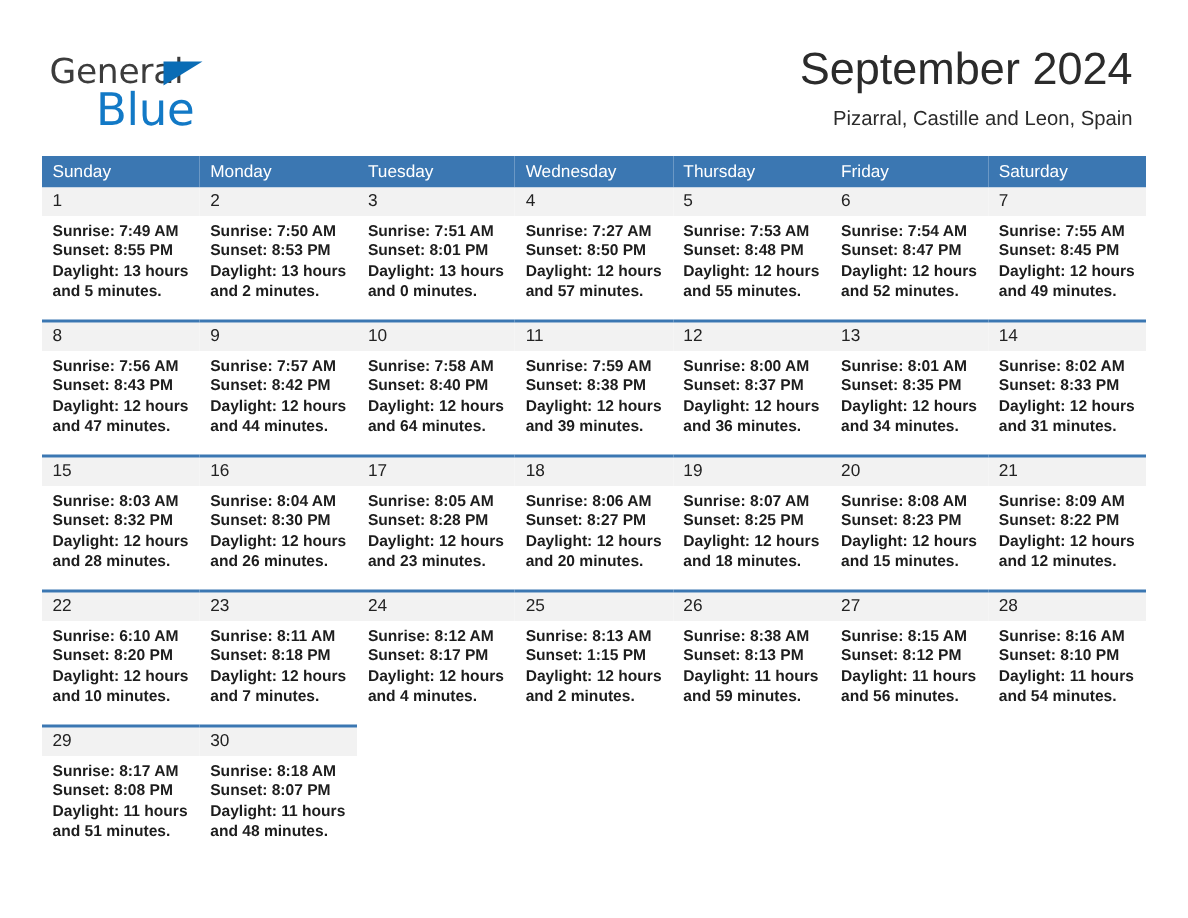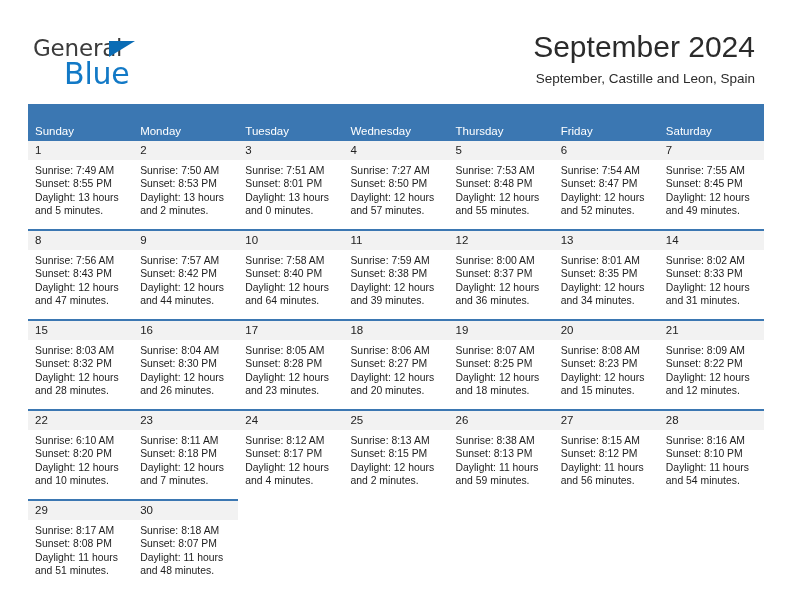--- a/index.html
+++ b/index.html
@@ -95,21 +95,21 @@
     table-layout: fixed;
   }
   .calendar col { width: 105.14px; }
 
   .calendar thead th {
     background: #3b77b2;
     color: #ffffff;
     font-size: 11.5px;
     font-weight: normal;
     text-align: left;
-    padding: 20px 0 4px 7px;
+    padding: 4px 0 4px 7px;
     height: 13px;
     vertical-align: middle;
   }
 
   .week-row > td {
     vertical-align: top;
     padding: 0;
     border-top: 2px solid #3b77b2;
     height: 88px;
   }
@@ -122,39 +122,40 @@
     color: #222222;
     padding: 3px 0 4px 7px;
     line-height: 12px;
   }
 
   .details {
     padding: 4px 6px 0 7px;
     font-size: 10.4px;
     line-height: 13.4px;
     color: #1d1d1d;
+    font-weight: bold;
   }
   .details div { white-space: nowrap; }
 </style>
 </head>
 <body>
 
 <div class="page">
 
   <div class="header">
 
     <div class="logo">
       <span class="logo-general">General</span>
       <span class="logo-tri"></span>
       <span class="logo-blue">Blue</span>
     </div>
 
     <div class="title-block">
       <div class="cal-title">September 2024</div>
-      <div class="cal-subtitle">September, Castille and Leon, Spain</div>
+      <div class="cal-subtitle">Pizarral, Castille and Leon, Spain</div>
     </div>
 
   </div>
 
   <table class="calendar">
     <colgroup>
       <col>
         <col>
         <col>
         <col>
@@ -398,21 +399,21 @@
             <div>Sunrise: 8:12 AM</div>
             <div>Sunset: 8:17 PM</div>
             <div>Daylight: 12 hours</div>
             <div>and 4 minutes.</div>
           </div>
         </td>
         <td>
           <div class="daynum">25</div>
           <div class="details">
             <div>Sunrise: 8:13 AM</div>
-            <div>Sunset: 8:15 PM</div>
+            <div>Sunset: 1:15 PM</div>
             <div>Daylight: 12 hours</div>
             <div>and 2 minutes.</div>
           </div>
         </td>
         <td>
           <div class="daynum">26</div>
           <div class="details">
             <div>Sunrise: 8:38 AM</div>
             <div>Sunset: 8:13 PM</div>
             <div>Daylight: 11 hours</div>

